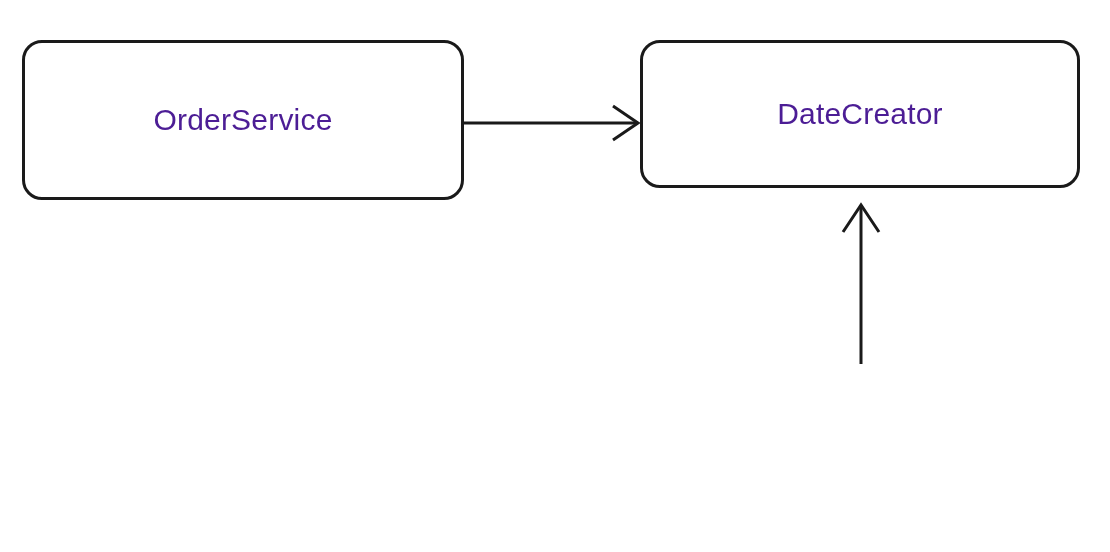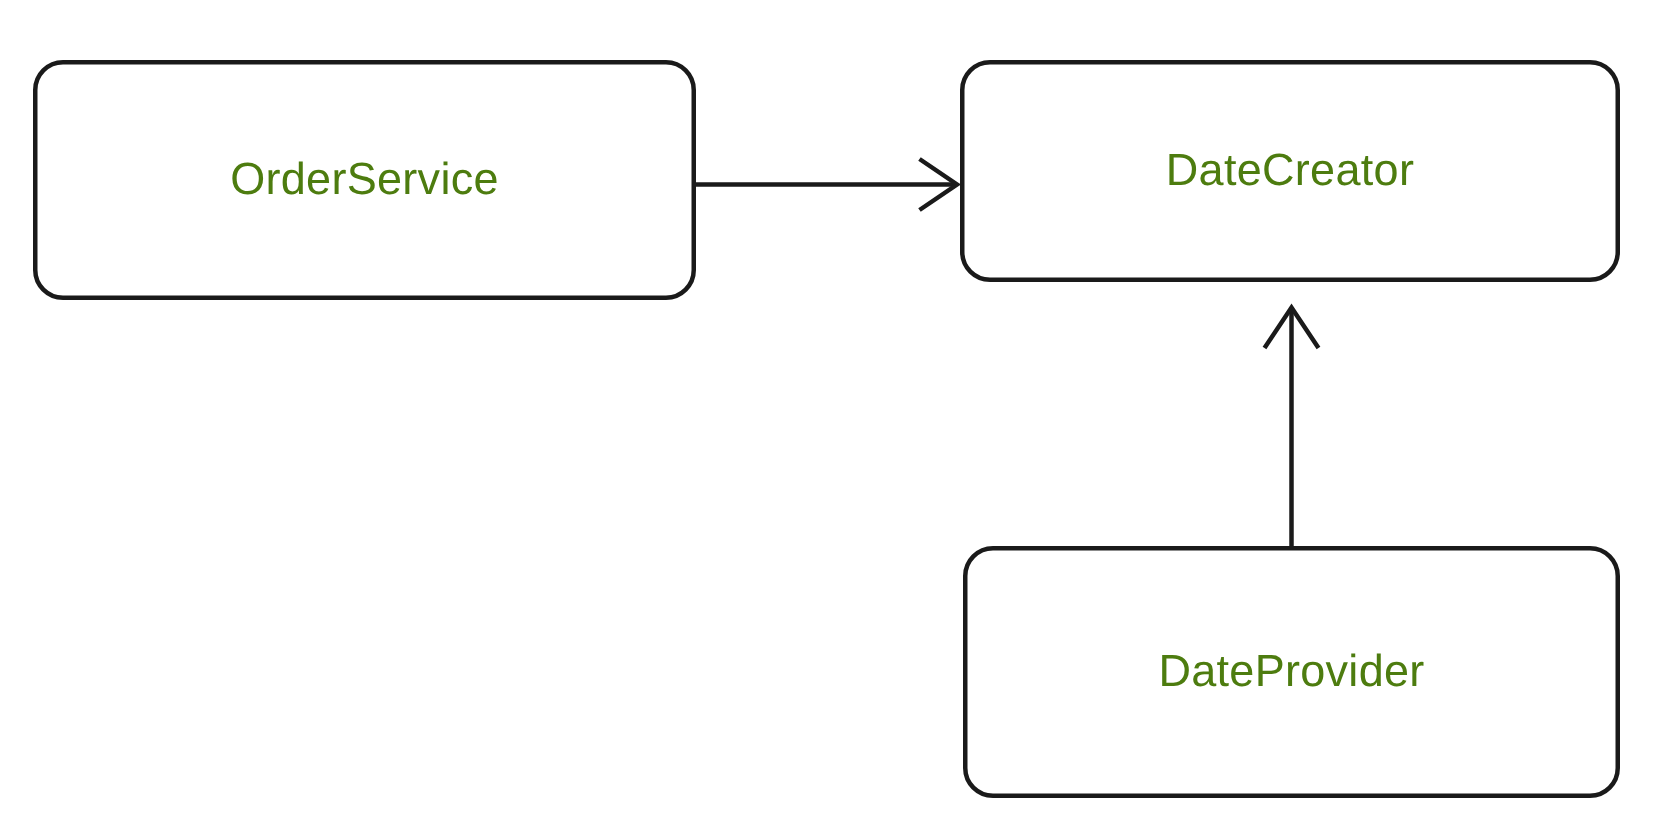--- a/index.html
+++ b/index.html
@@ -22,21 +22,21 @@
     border: 3px solid #1a1a1a;
     border-radius: 20px;
     display: flex;
     align-items: center;
     justify-content: center;
   }
   .node-label {
     font-family: "Liberation Sans", sans-serif;
     font-size: 30px;
     font-weight: 400;
-    color: #4d7c0f;
+    color: #4c1d95;
     letter-spacing: 0.2px;
     white-space: nowrap;
     user-select: none;
   }
   #node-order-service {
     left: 22px;
     top: 40px;
     width: 442px;
     height: 160px;
   }
@@ -86,17 +86,14 @@
   </svg>
 
   <div class="node" id="node-order-service">
     <span class="node-label">OrderService</span>
   </div>
 
   <div class="node" id="node-date-creator">
     <span class="node-label">DateCreator</span>
   </div>
 
-  <div class="node" id="node-date-provider">
-    <span class="node-label">DateProvider</span>
-  </div>
 
 </div>
 
 </body></html>

